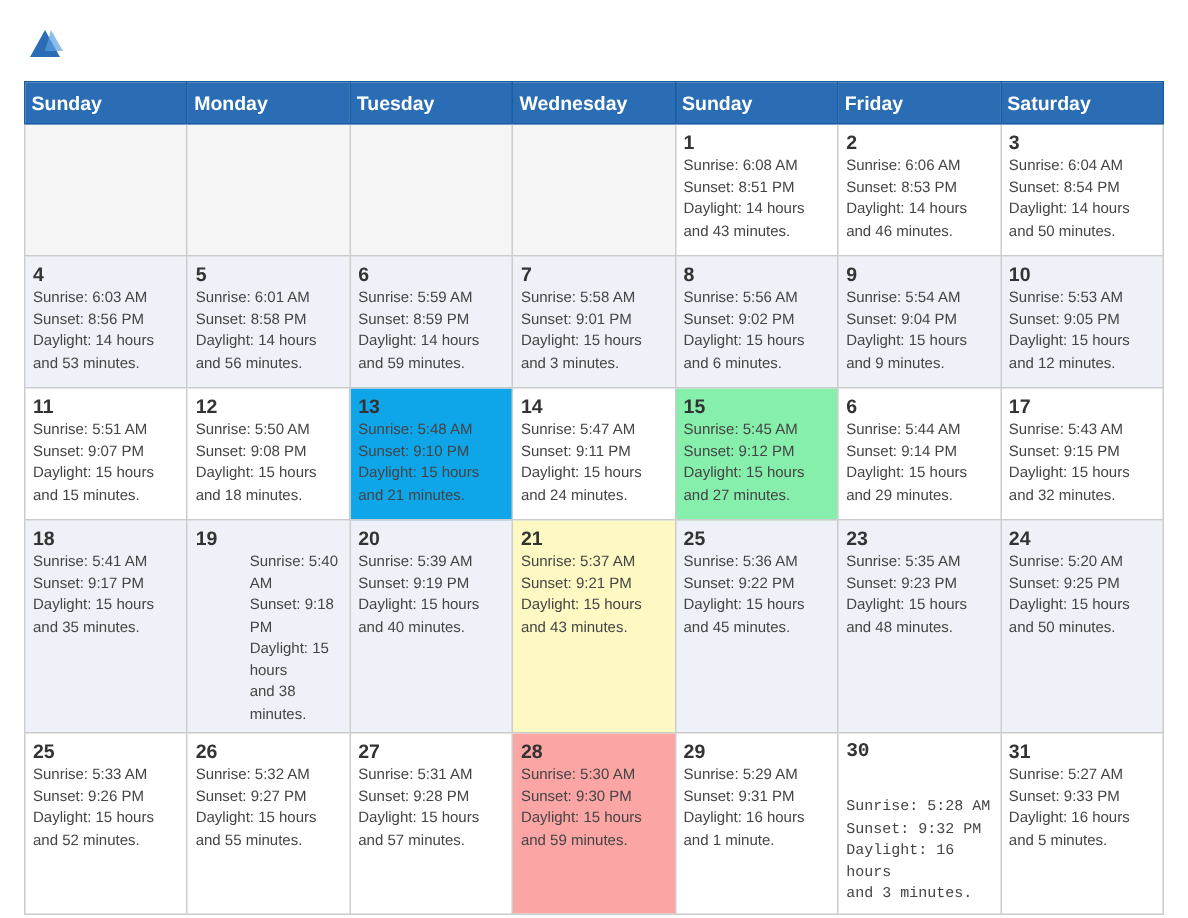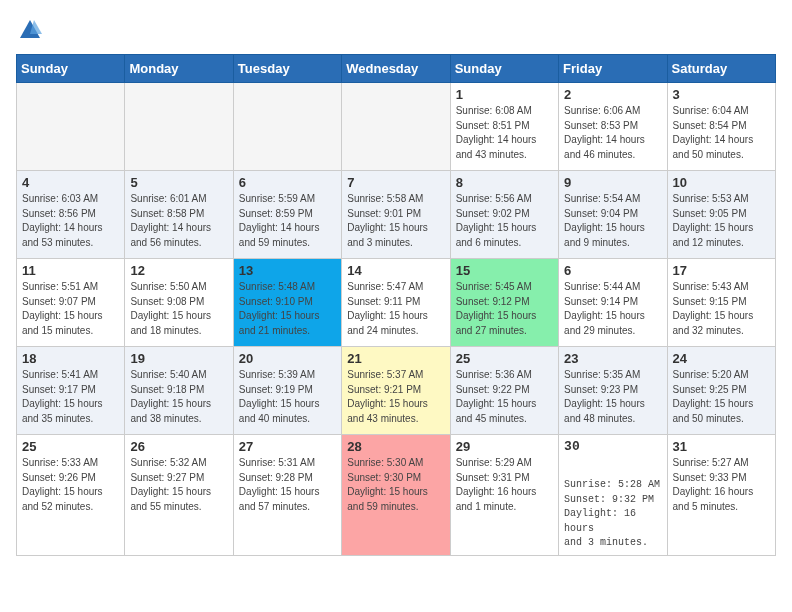--- a/index.html
+++ b/index.html
@@ -262,21 +262,21 @@
       <tr>
         <td style="background: rgb(238, 242, 248);">
           <span class="day-num">18</span>
           <div class="day-info" style="white-space: pre-line;">Sunrise: 5:41 AM
 Sunset: 9:17 PM
 Daylight: 15 hours
 and 35 minutes.</div>
         </td>
         <td style="background: rgb(238, 242, 248);">
           <span class="day-num">19</span>
-          <div class="day-info" style="white-space: pre-line;">Sunrise: 5:40 AM
+          <div class="day-info" style="white-space: pre-line; margin-left: 36px;">Sunrise: 5:40 AM
 Sunset: 9:18 PM
 Daylight: 15 hours
 and 38 minutes.</div>
         </td>
         <td style="background: rgb(238, 242, 248);">
           <span class="day-num">20</span>
           <div class="day-info" style="white-space: pre-line;">Sunrise: 5:39 AM
 Sunset: 9:19 PM
 Daylight: 15 hours
 and 40 minutes.</div>

